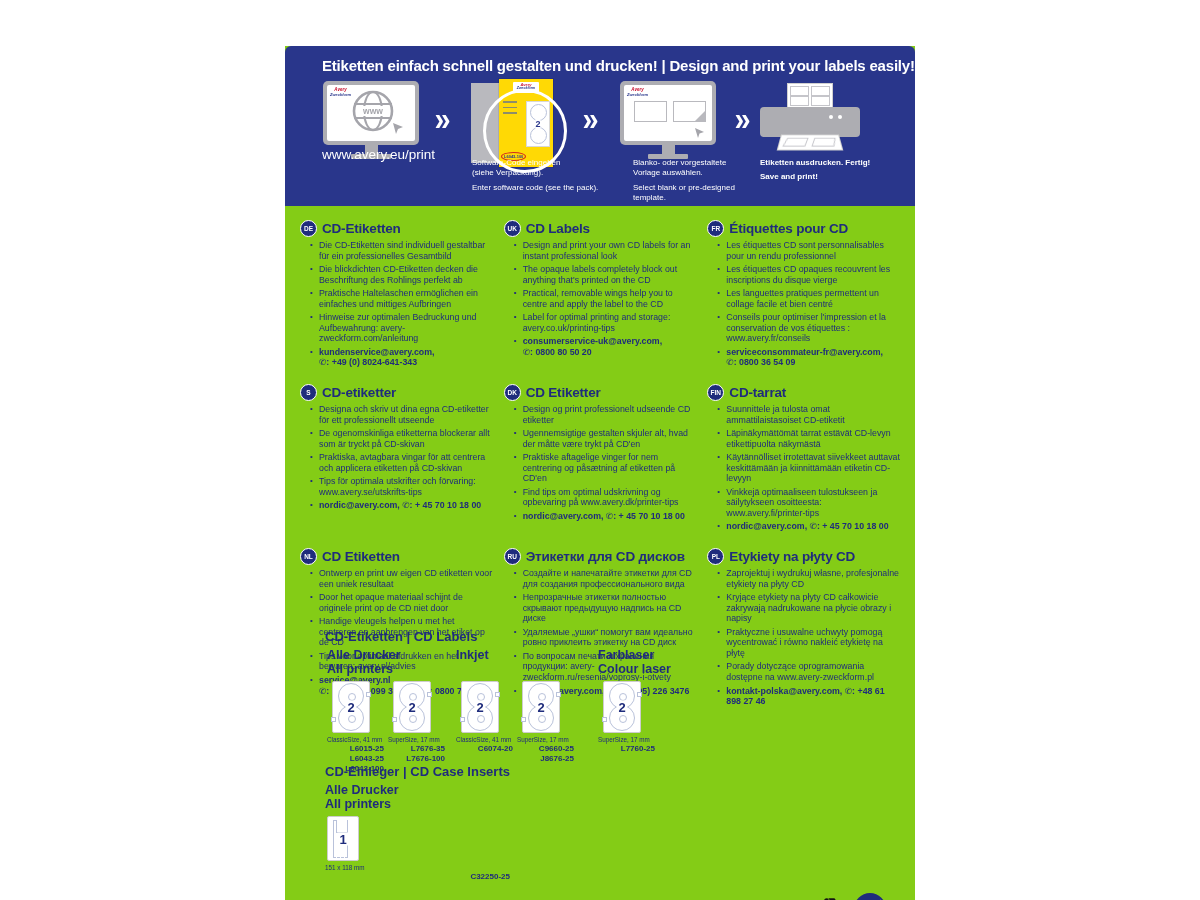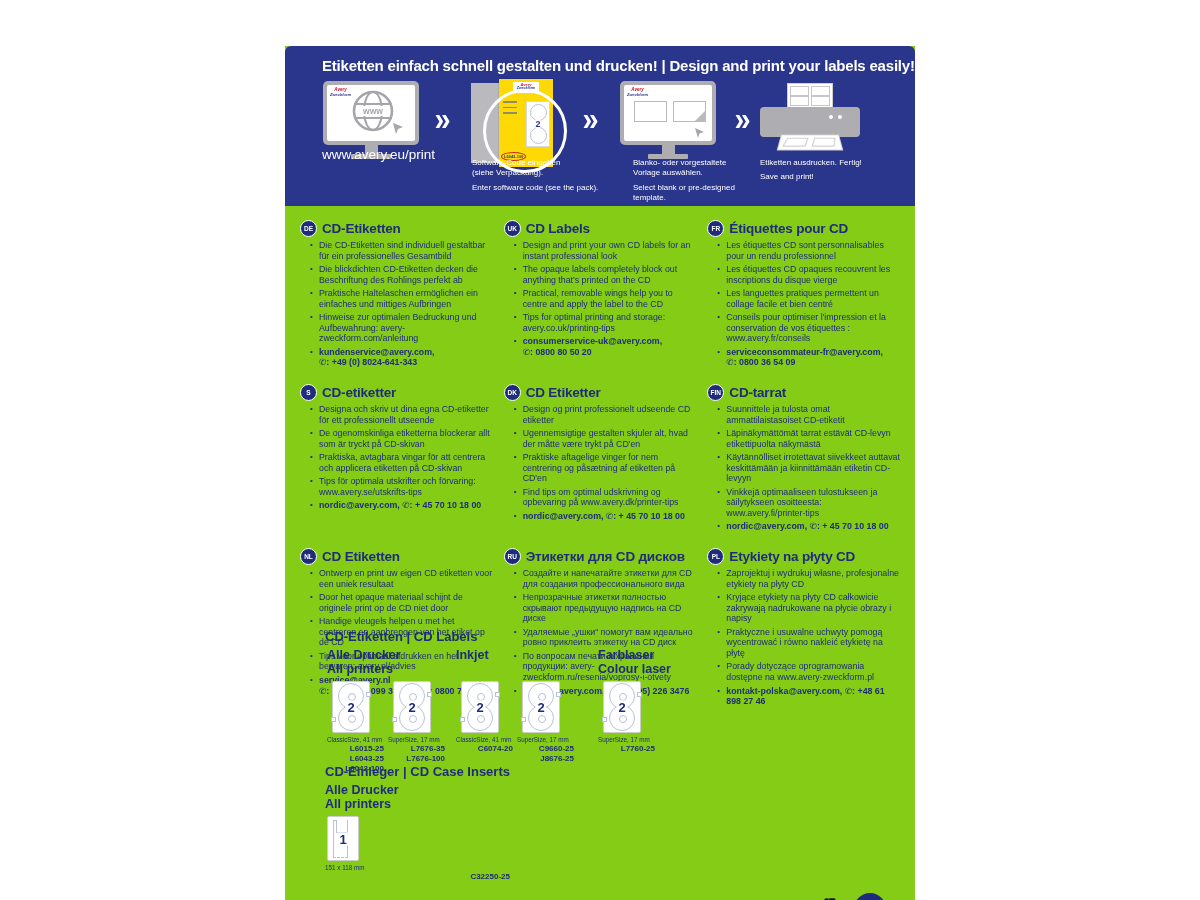--- a/index.html
+++ b/index.html
@@ -52,21 +52,21 @@
   .pr-dots { position:absolute; right:18px; top:8px; display:flex; gap:5px; }
   .pr-dots i { width:4px; height:4px; border-radius:50%; background:#fff; }
   .pr-out { position:relative; width:62px; height:18px; background:#fff; margin:-4px auto 0; border:1px solid #d0d0d0; transform:perspective(60px) rotateX(28deg); }
   .pr-out i { position:absolute; top:3px; width:22px; height:10px; border:1px solid #c5c5ca; transform:skewX(-18deg); }
 
   .cap { position:absolute; color:#fff; font-size:8px; line-height:1.3; }
   .cap .grp { margin-bottom:4px; }
   .cap1 { left:37px; top:100px; font-size:13.5px; }
   .cap2 { left:187px; top:112px; width:160px; }
   .cap3 { left:348px; top:112px; width:135px; }
-  .cap4 { left:475px; top:112px; width:140px; }
+  .cap4 { left:475px; top:112px; width:140px;font-weight:bold; }
 
   
   .langs { position:absolute; left:15px; top:174px; width:600px; display:grid; grid-template-columns:1fr 1fr 1fr; column-gap:11px; }
   .lang { color:#1F2C7C; margin-bottom:13px; }
   .lang-head { display:flex; align-items:center; gap:5px; margin-bottom:3px; }
   .badge { flex:none; width:17px; height:17px; border-radius:50%; background:#1F2C7C; color:#fff; font-size:6.5px; font-weight:bold; display:flex; align-items:center; justify-content:center; border:1.3px solid #fff; }
   .lang-title { font-size:13.5px; font-weight:bold; letter-spacing:-0.2px; }
   .bullet { display:flex; gap:4px; font-size:8.8px; line-height:1.2; margin:0 0 3px 10px; }
   .bullet .dot { flex:none; width:5px; font-size:8px; }
   .contact .ct { font-weight:bold; }
@@ -281,21 +281,21 @@
         <div class="bullet">
             <span class="dot">•</span>
             <span>The opaque labels completely block out anything that's printed on the CD</span>
           </div>
         <div class="bullet">
             <span class="dot">•</span>
             <span>Practical, removable wings help you to centre and apply the label to the CD</span>
           </div>
         <div class="bullet">
             <span class="dot">•</span>
-            <span>Tips for optimal printing and storage: avery.co.uk/printing-tips</span>
+            <span>Label for optimal printing and storage: avery.co.uk/printing-tips</span>
           </div>
         <div class="bullet contact">
             <span class="dot">•</span>
             <span class="ct">
               <span class="cl">consumerservice-uk@avery.com,</span>
               <span class="cl">✆: 0800 80 50 20</span>
             </span>
           </div>
       </section>
 

